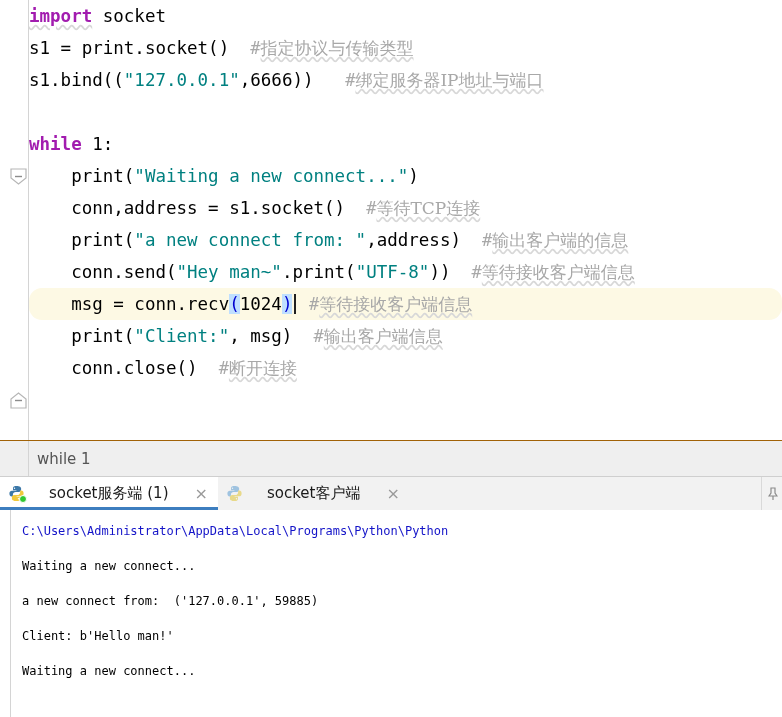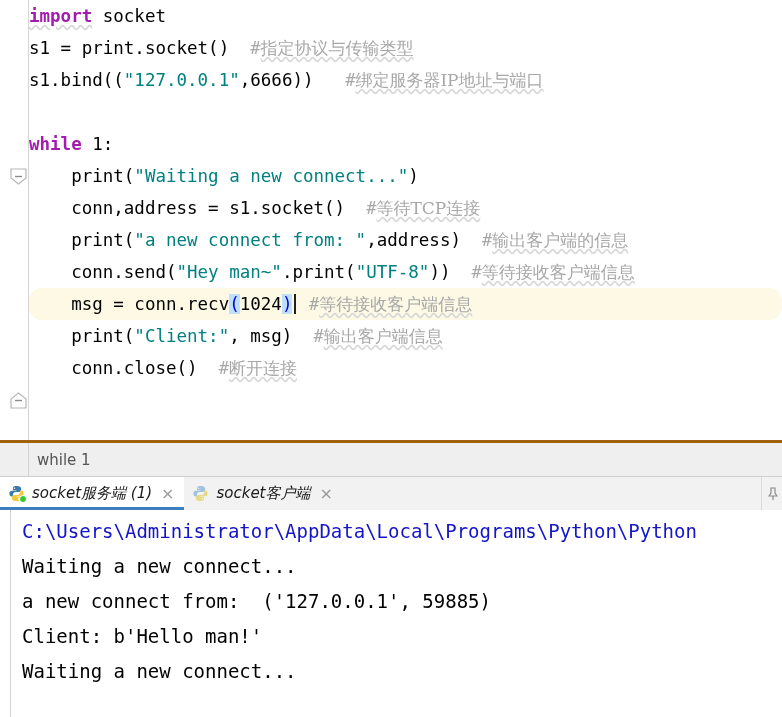--- a/index.html
+++ b/index.html
@@ -86,21 +86,21 @@
     left: 10px;
     width: 17px;
     height: 17px;
     z-index: 3;
   }
 
   
   .breadcrumb-bar {
     height: 36px;
     background: #efefef;
-    border-top: 3px solid #a16207;
+    border-top: 1px solid #a16207;
     display: flex;
     align-items: center;
     box-sizing: border-box;
   }
   .breadcrumb-bar .bc-gutter {
     width: 29px;
     height: 100%;
     border-right: 1px solid #d4d4d4;
     box-sizing: border-box;
   }
@@ -117,26 +117,25 @@
     background: #f2f2f2;
     border-top: 1px solid #cfcfcf;
     display: flex;
     align-items: stretch;
     position: relative;
     box-sizing: border-box;
   }
   .tab {
     display: flex;
     align-items: center;
-    gap: 7px;
+    gap: 24px;
     padding: 0 10px 0 8px;
     background: #ffffff;
     cursor: default;
     position: relative;
-    font-style: italic;
   }
   .tab.inactive { background: #f2f2f2; }
   .tab.active::after {
     content: "";
     position: absolute;
     left: 0; right: 0; bottom: 0;
     height: 3px;
     background: #3d7ebf;
   }
   .tab-label {
@@ -188,21 +187,21 @@
   .console-lines {
     position: absolute;
     left: 12px; top: 0; right: 0; bottom: 0;
     padding-top: 4px;
   }
   .console-line {
     height: 35px;
     line-height: 35px;
     white-space: pre;
     font-family: "DejaVu Sans Mono", monospace;
-    font-size: 19px;
+    font-size: 12px;
     color: #000000;
     padding-left: 10px;
   }
   .console-line.link { color: #1414c8; }
 </style>
 </head>
 <body>
 
 <div class="editor">
   <div class="gutter"></div>

